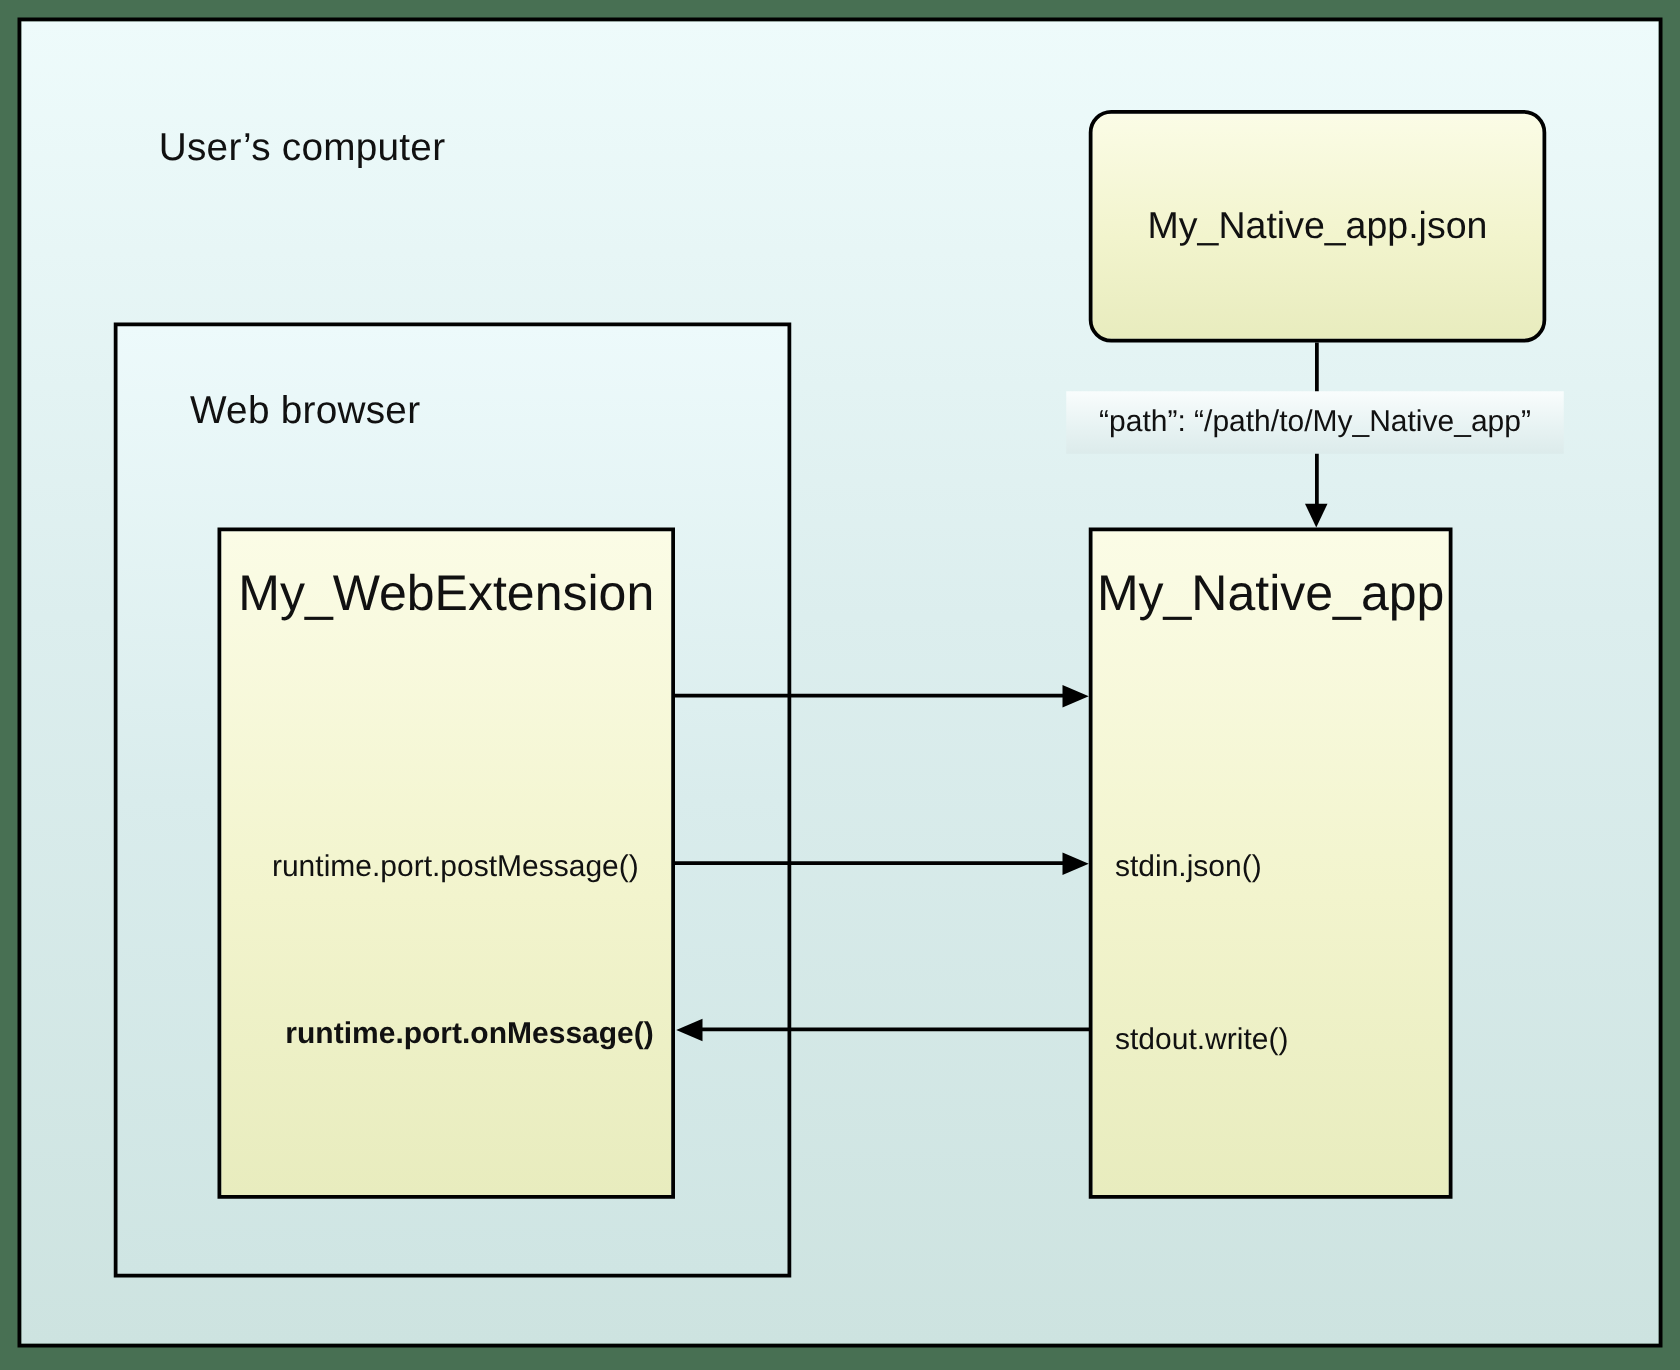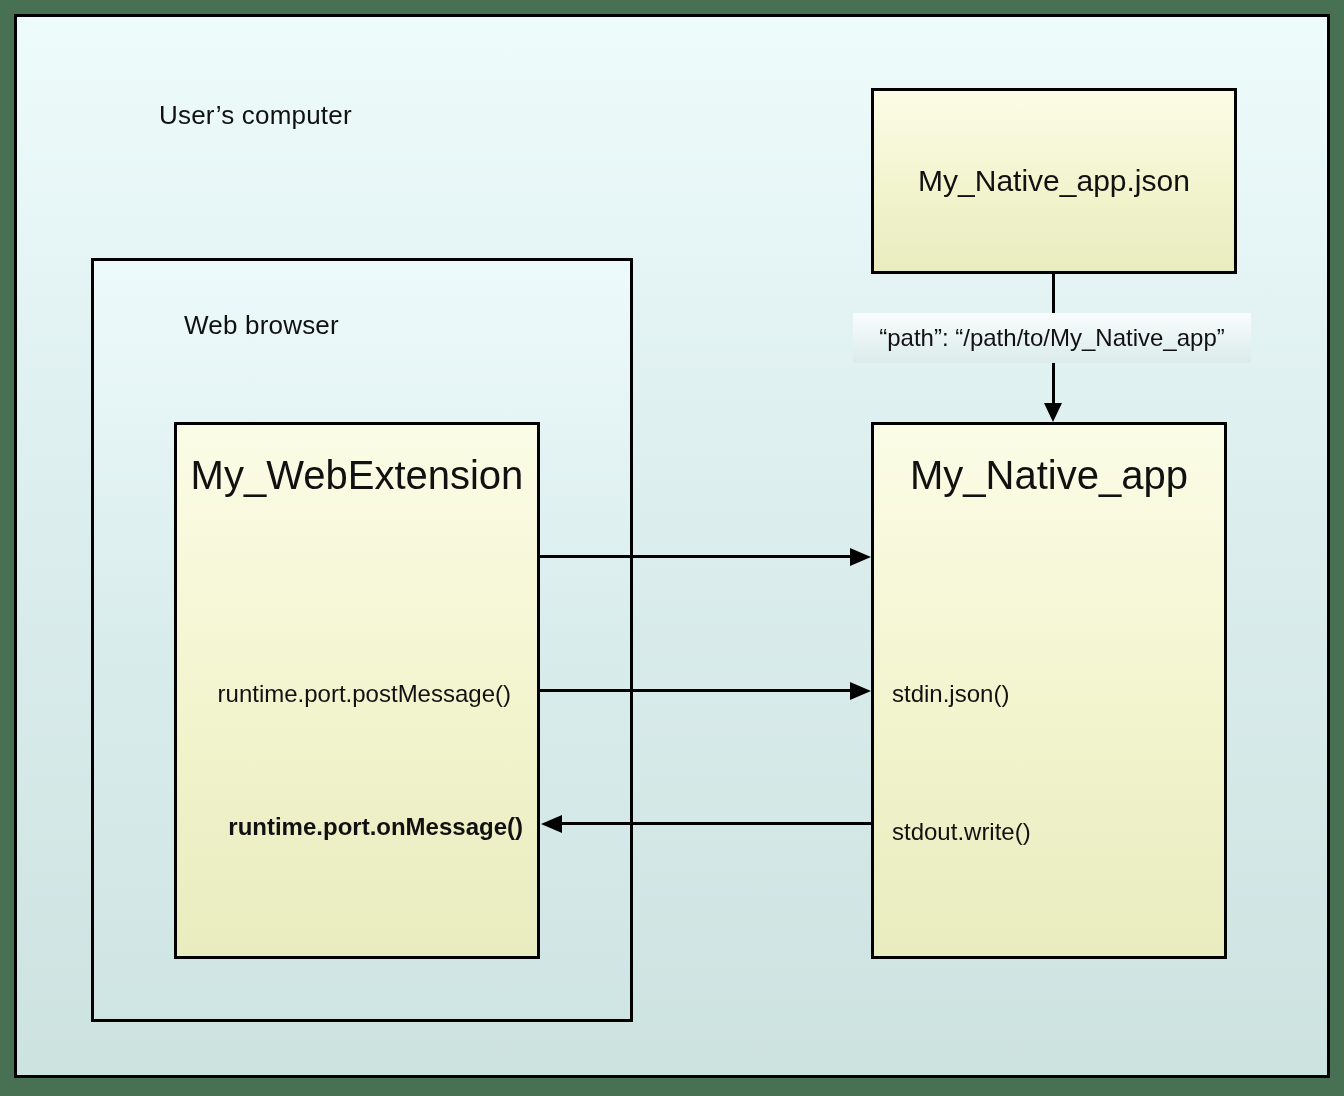--- a/index.html
+++ b/index.html
@@ -17,23 +17,23 @@
     background:linear-gradient(180deg,#eefbfb 0%,#dceeee 45%,#cde3e0 100%);
   }
   .web-browser-box{
     left:91px;top:258px;width:542px;height:764px;
     background:linear-gradient(180deg,#edfafb 0%,#d9ecec 50%,#cfe5e3 100%);
   }
   .yellow-box{
     background:linear-gradient(180deg,#fbfce6 0%,#f2f4cd 55%,#e8ecbe 100%);
   }
   .webext-box{left:174px;top:422px;width:366px;height:537px;}
-  .native-json-box{left:871px;top:88px;width:366px;height:186px;display:flex;align-items:center;justify-content:center;}
-  .native-app-box{left:871px;top:422px;width:356px;height:537px;}
-  .big-label{font-size:26px;letter-spacing:0.2px;white-space:nowrap;margin-left:32px;}
+  .native-json-box{left:871px;top:88px;width:366px;height:186px;display:flex;align-items:center;justify-content:center;border-radius:18px;}
+  .native-app-box{left:871px;top:422px;width:291px;height:537px;}
+  .big-label{font-size:31px;letter-spacing:0.2px;white-space:nowrap;}
   .users-computer-label{position:absolute;left:127px;top:100px;}
   .web-browser-label{position:absolute;left:152px;top:310px;}
   .box-title{font-size:40px;text-align:center;margin-top:28px;white-space:nowrap;}
   .json-title{font-size:30px;margin:0;white-space:nowrap;}
   .method{position:absolute;font-size:24px;white-space:nowrap;line-height:34px;}
   .method.right{right:0;text-align:right;padding-right:26px;}
   .method.left{left:18px;}
   .hl{background:#fdfdda;padding:3px 12px 4px 2px;border-radius:1px;}
   
   .hline{position:absolute;height:3px;background:#000;}

